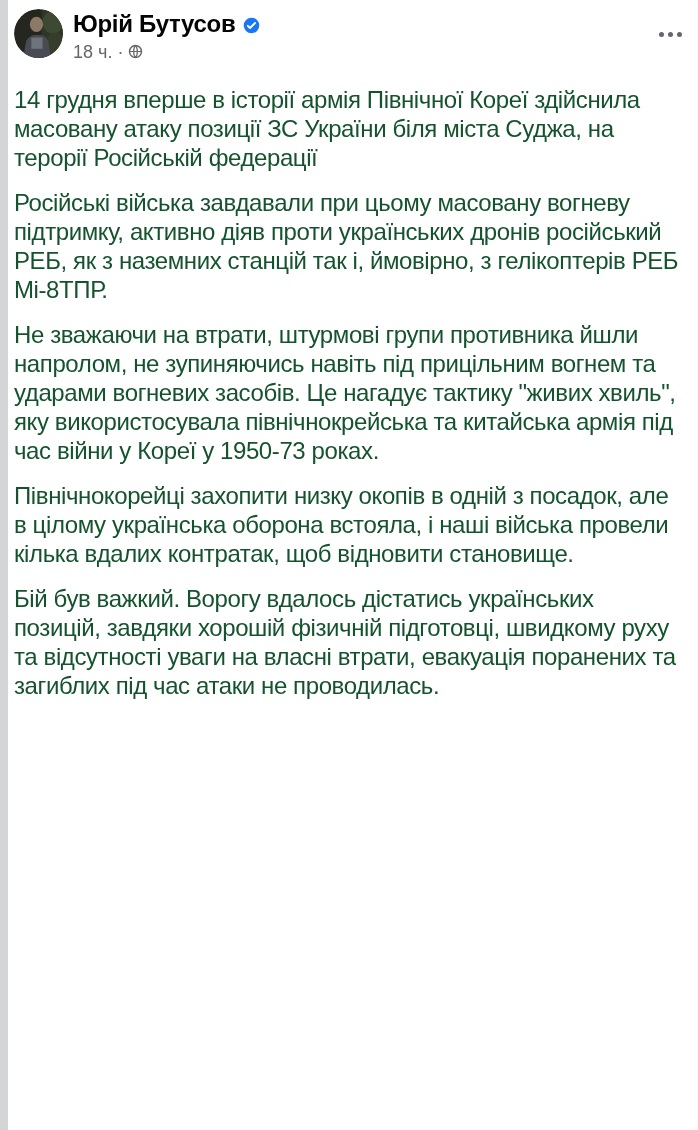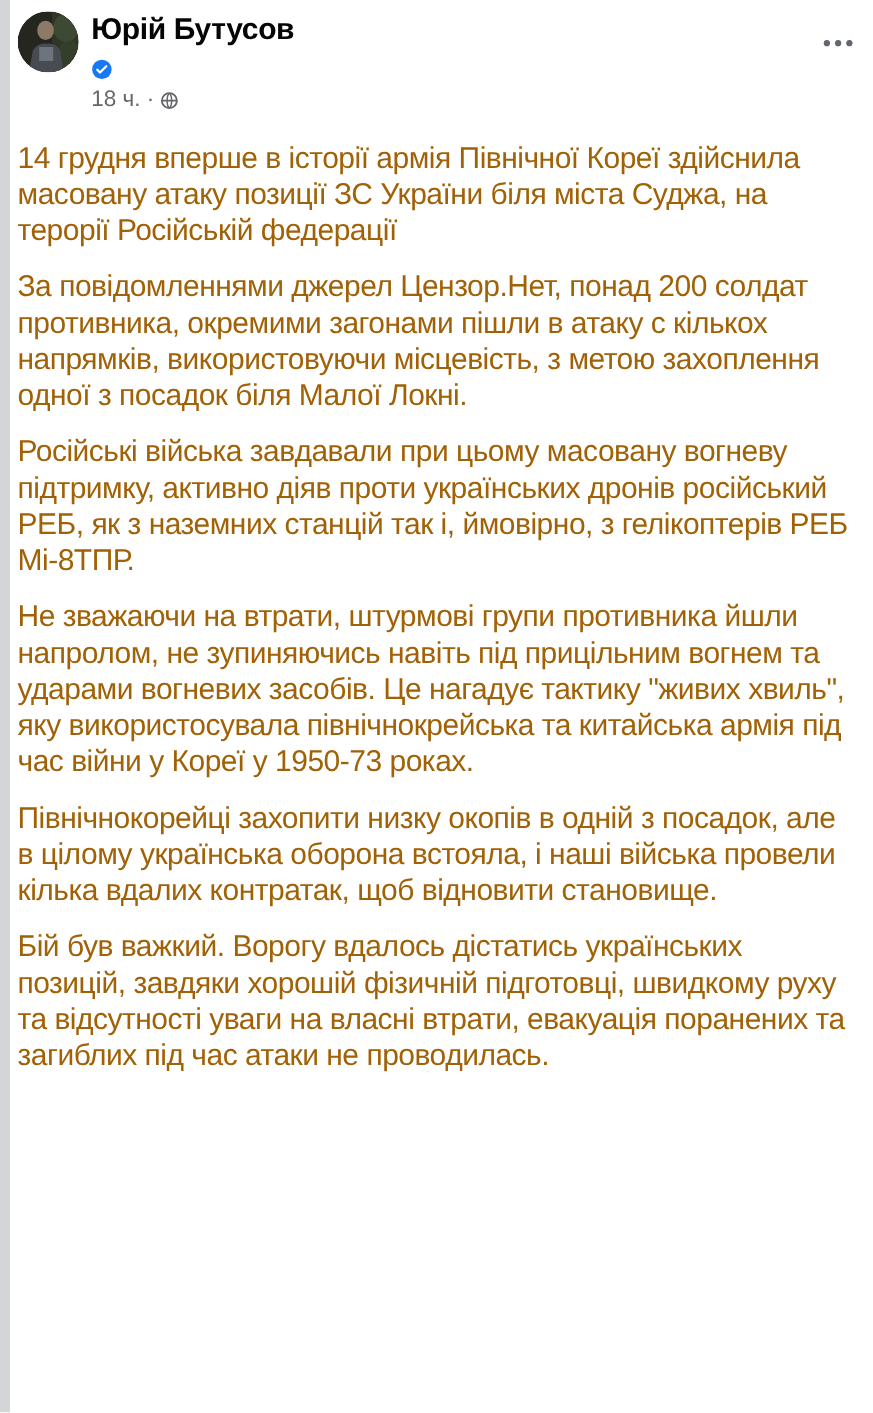--- a/index.html
+++ b/index.html
@@ -30,36 +30,35 @@
     width: 49px; height: 49px;
     border-radius: 50%;
     overflow: hidden;
     flex: none;
     cursor: pointer;
   }
   .avatar svg { display: block; width: 100%; height: 100%; }
   .header-info { margin-left: 10px; flex: 1 1 auto; min-width: 0; }
   .name-row {
     display: flex;
+    align-items: center;
     gap: 8px;
     margin-top: 2px;
-    flex-direction: column;
   }
   .author-name {
     font-size: 24px;
     font-weight: bold;
     color: #050505;
     letter-spacing: -0.3px;
     line-height: 1.1;
     cursor: pointer;
   }
   .verified-badge { width: 17px; height: 17px; flex: none; margin-top: 2px; }
   .meta-row {
     display: flex;
-    align-items: center;
     gap: 5px;
     margin-top: 5px;
     font-size: 18px;
     color: #65676b;
     cursor: pointer;
   }
   .meta-sep { color: #65676b; }
   .globe-icon { width: 15px; height: 15px; margin-top: 2px; }
   .more-button {
     margin-left: auto;
@@ -77,21 +76,21 @@
   }
 
   
   .post-body {
     padding: 22px 12px 0 14px;
   }
   .post-body p {
     margin: 0 0 16px 0;
     font-size: 24px;
     line-height: 29px;
-    color: #a16207;
+    color: #14532d;
     letter-spacing: -0.4px;
     white-space: pre-wrap;
   }
 </style>
 </head>
 <body>
 
 <div class="edge-strip"></div>
 
 <div class="post">
@@ -138,20 +137,19 @@
     <div class="more-button" role="button" aria-label="More options">
       <span class="dot"></span>
       <span class="dot"></span>
       <span class="dot"></span>
     </div>
 
   </div>
 
   <div class="post-body">
     <p>14 грудня вперше в історії армія Північної Кореї здійснила масовану атаку позиції ЗС України біля міста Суджа, на терорії Російській федерації</p>
-    <p>За повідомленнями джерел Цензор.Нет, понад 200 солдат противника, окремими загонами пішли в атаку с кількох напрямків, використовуючи місцевість, з метою захоплення одної з посадок біля Малої Локні.</p>
     <p>Російські війська завдавали при цьому масовану вогневу підтримку, активно діяв проти українських дронів російський РЕБ, як з наземних станцій так і, ймовірно, з гелікоптерів РЕБ Мі-8ТПР.</p>
     <p>Не зважаючи на втрати, штурмові групи противника йшли напролом, не зупиняючись навіть під прицільним вогнем та ударами вогневих засобів. Це нагадує тактику "живих хвиль", яку використосувала північнокрейська та китайська армія під час війни у Кореї у 1950-73 роках.</p>
     <p>Північнокорейці захопити низку окопів в одній з посадок, але в цілому українська оборона встояла, і наші війська провели кілька вдалих контратак, щоб відновити становище.</p>
     <p>Бій був важкий. Ворогу вдалось дістатись українських позицій, завдяки хорошій фізичній підготовці, швидкому руху та відсутності уваги на власні втрати, евакуація поранених та загиблих під час атаки не проводилась.</p>
   </div>
 
 </div>
 
 </body></html>

